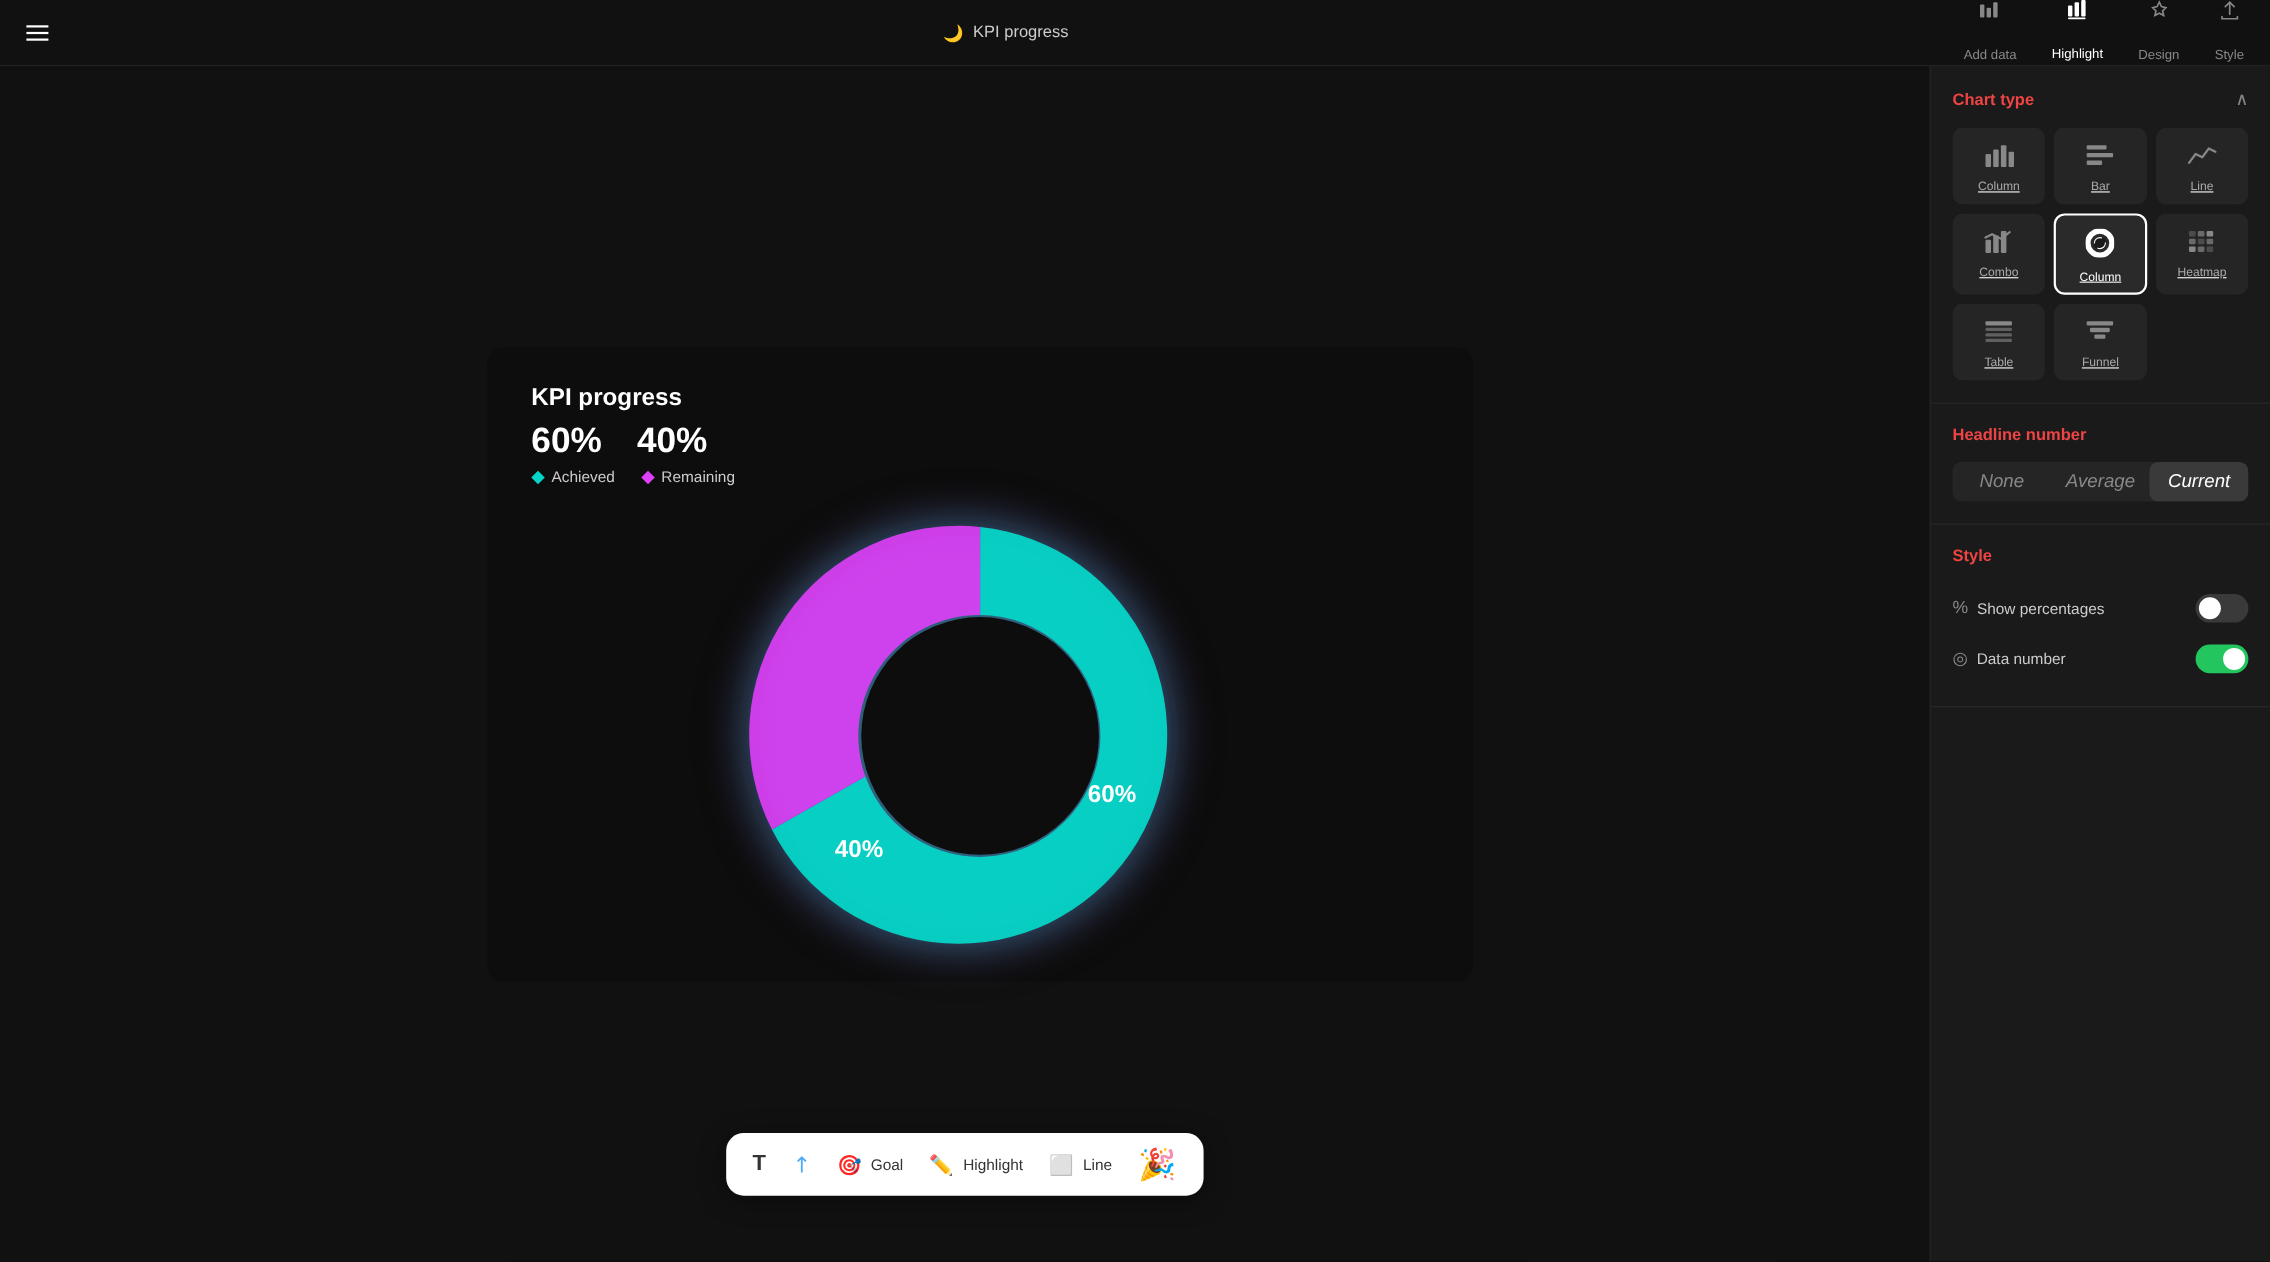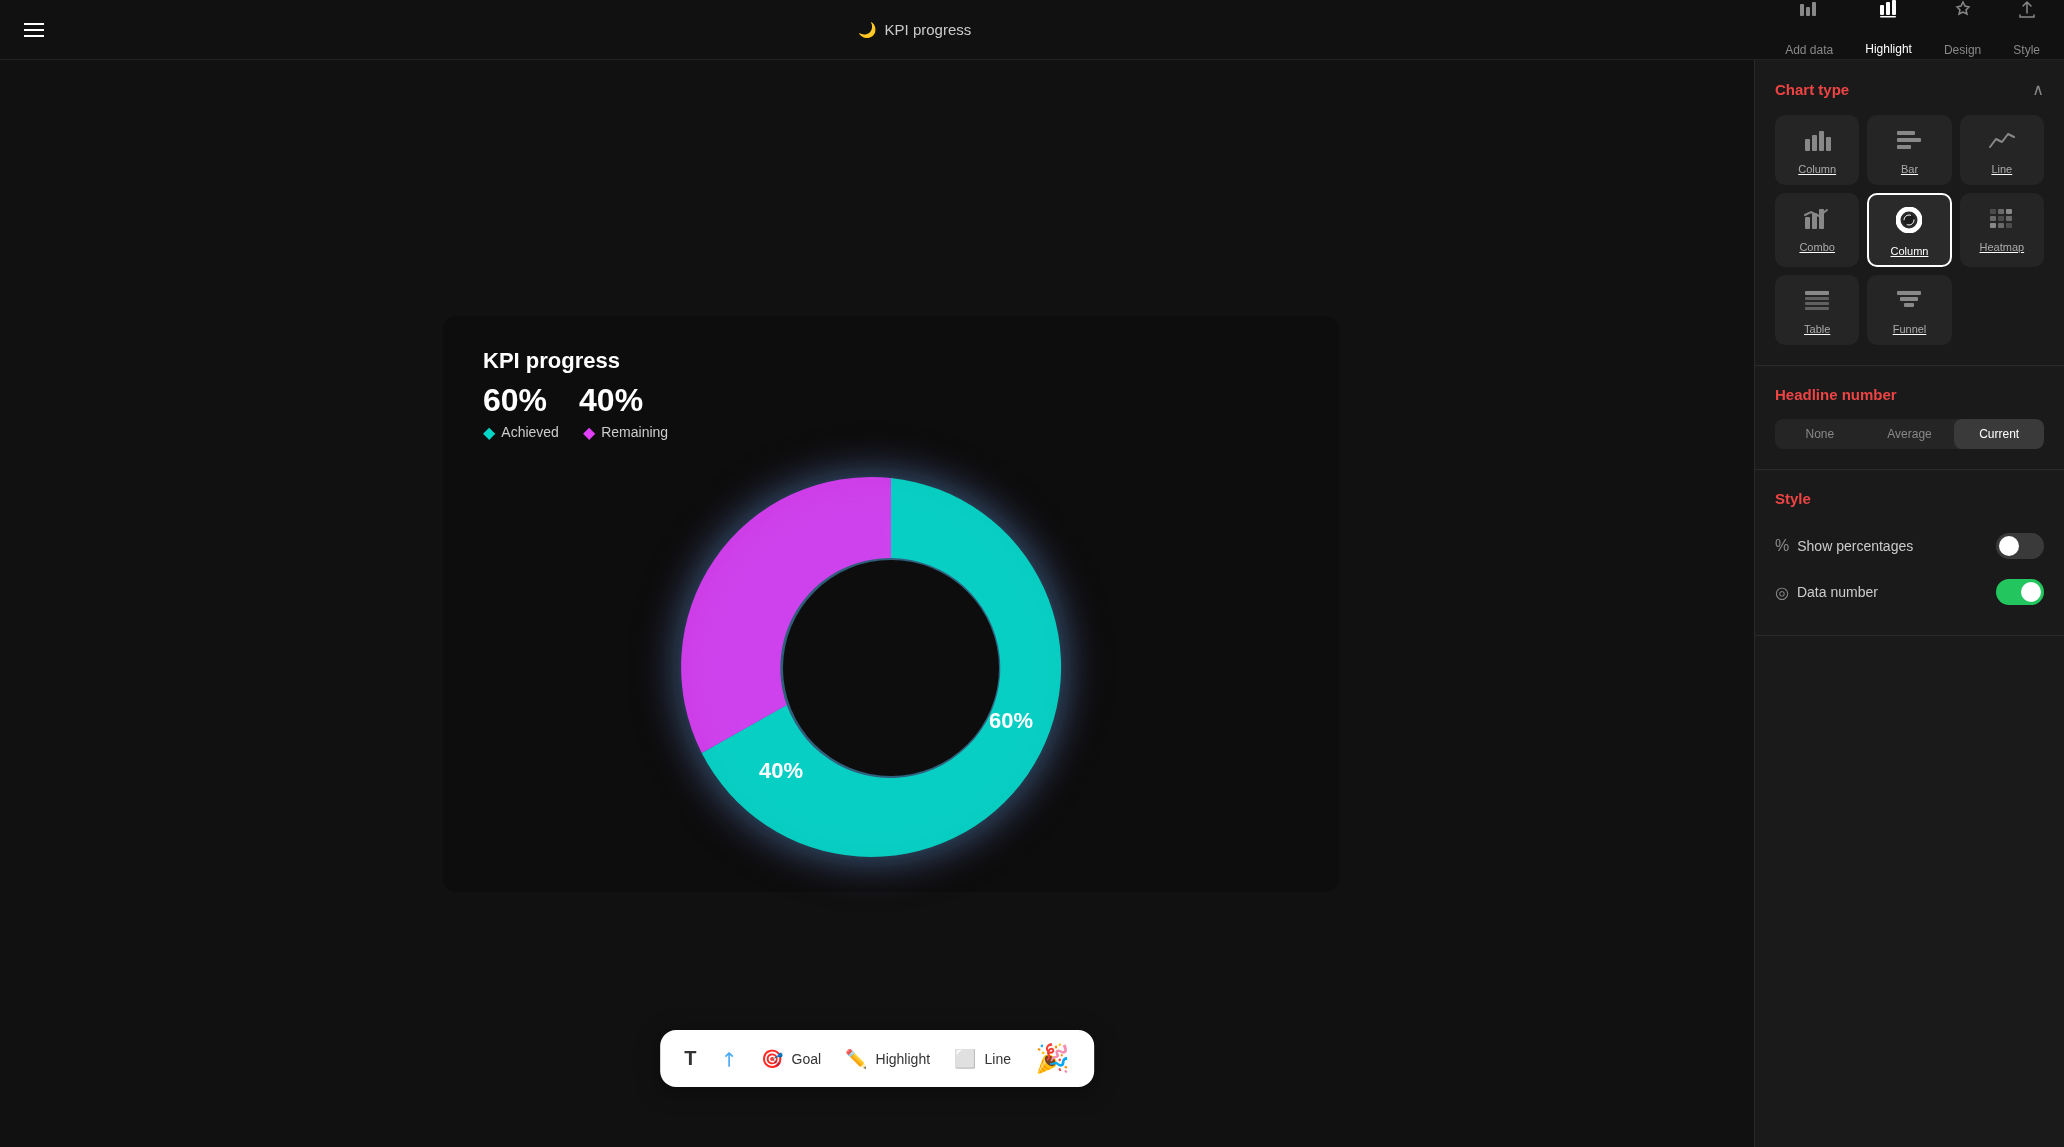--- a/index.html
+++ b/index.html
@@ -203,24 +203,25 @@
       display: flex;
       gap: 0;
       background: #252525;
       border-radius: 8px;
       overflow: hidden;
     }
     .headline-option {
       flex: 1;
       padding: 8px 4px;
       text-align: center;
-      font-size: 12px;
+      font-size: 17px;
       color: #888;
       cursor: pointer;
       border-radius: 8px;
+      font-style: italic;
     }
     .headline-option.active {
       background: #3a3a3a;
       color: #fff;
     }
 
     
     .style-row {
       display: flex;
       align-items: center;

